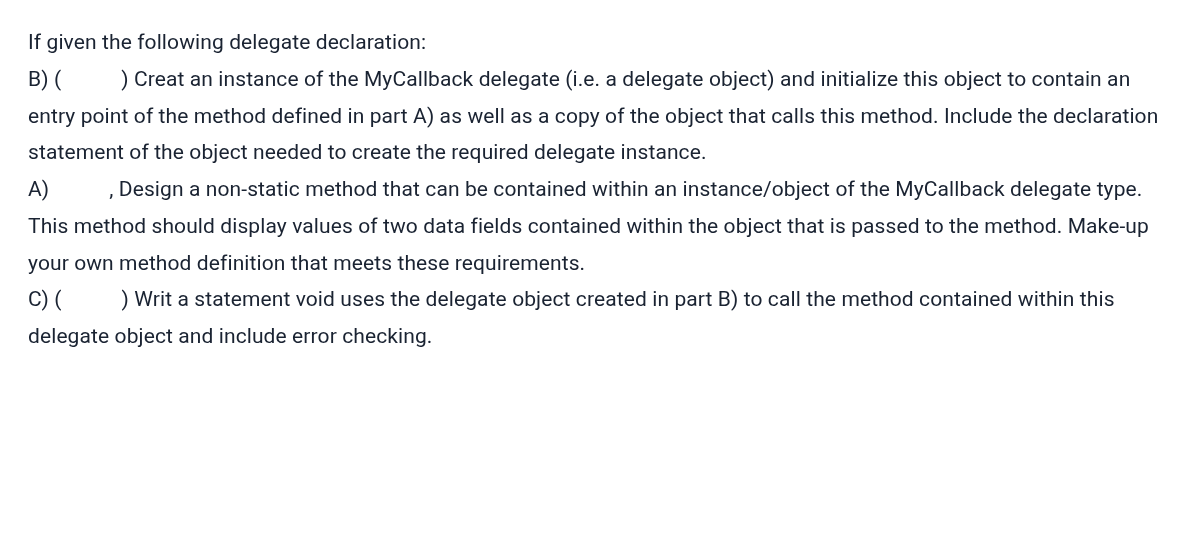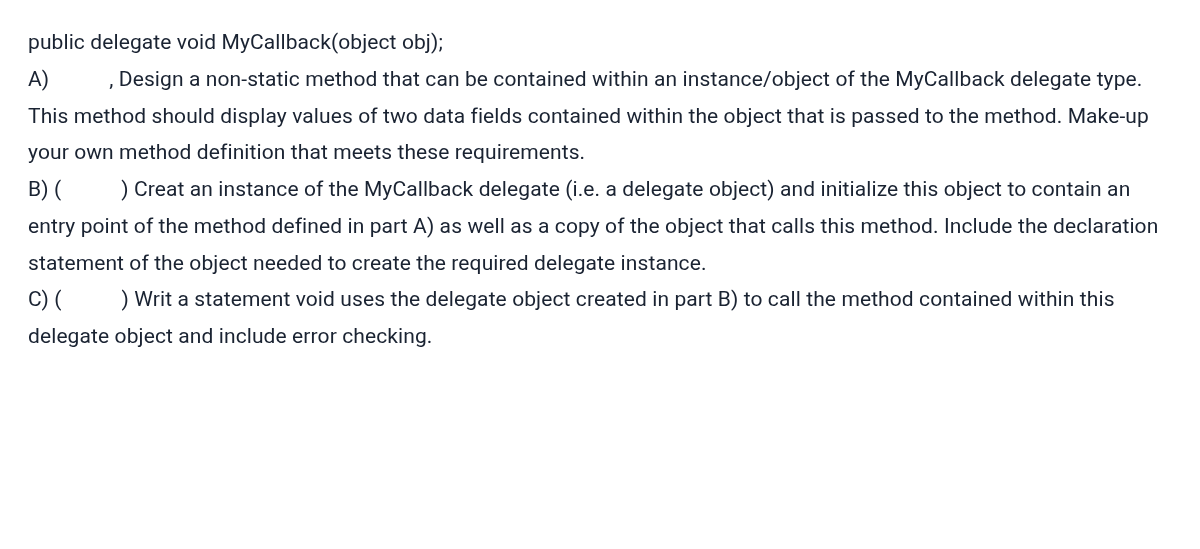--- a/index.html
+++ b/index.html
@@ -22,23 +22,23 @@
     }
     .blank {
       display: inline-block;
       min-width: 60px;
     }
   </style>
 </head>
 <body>
 
 <div class="question-text">
-  <p>public delegate void MyCallback(object obj);</p>
+  <p>If given the following delegate declaration:</p>
+  <p>
+    <span>B) (</span><span class="blank">&nbsp;</span><span>)</span><span> Creat an instance of the MyCallback delegate (i.e. a delegate object) and initialize this object to contain an entry point of the method defined in part A) as well as a copy of the object that calls this method. Include the declaration statement of the object needed to create the required delegate instance.</span>
+  </p>
   <p>
     <span>A)</span><span class="blank">&nbsp;</span><span>, Design a non-static method that can be contained within an instance/object of the MyCallback delegate type. This method should display values of two data fields contained within the object that is passed to the method. Make-up your own method definition that meets these requirements.</span>
-  </p>
-  <p>
-    <span>B) (</span><span class="blank">&nbsp;</span><span>)</span><span> Creat an instance of the MyCallback delegate (i.e. a delegate object) and initialize this object to contain an entry point of the method defined in part A) as well as a copy of the object that calls this method. Include the declaration statement of the object needed to create the required delegate instance.</span>
   </p>
   <p>
     <span>C) (</span><span class="blank">&nbsp;</span><span>)</span><span> Writ a statement void uses the delegate object created in part B) to call the method contained within this delegate object and include error checking.</span>
   </p>
 </div>
 
 </body></html>

